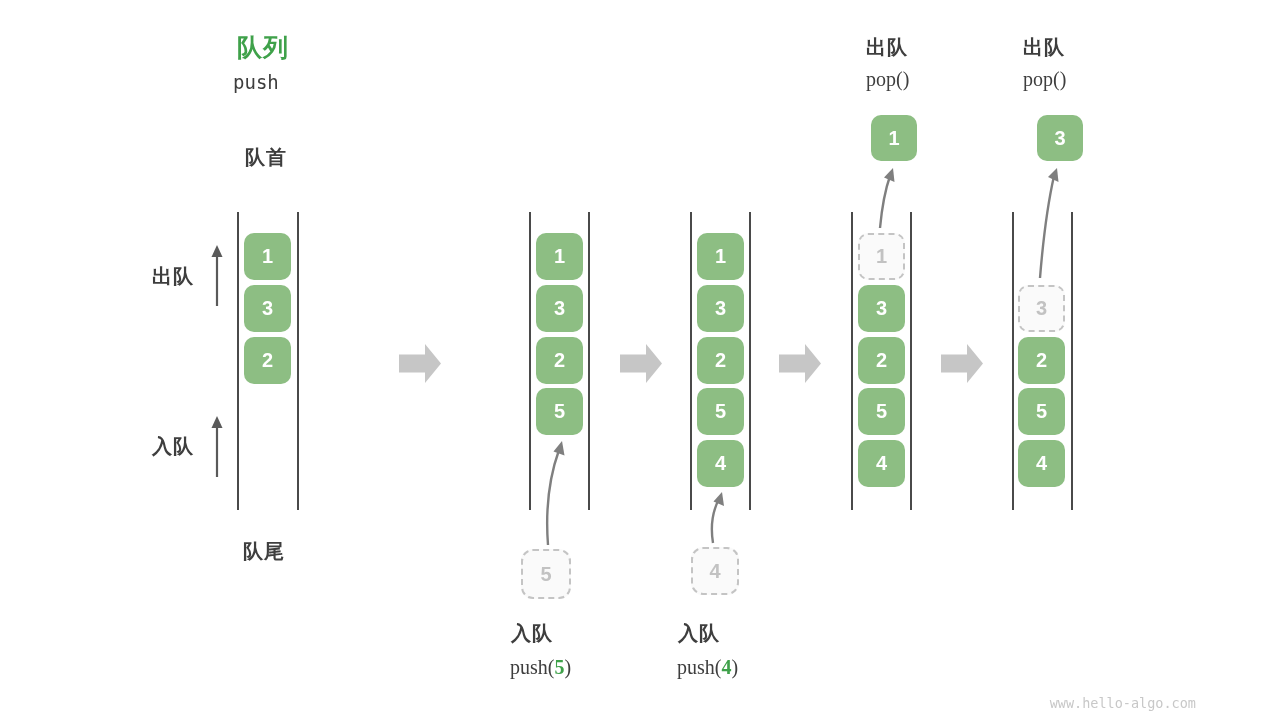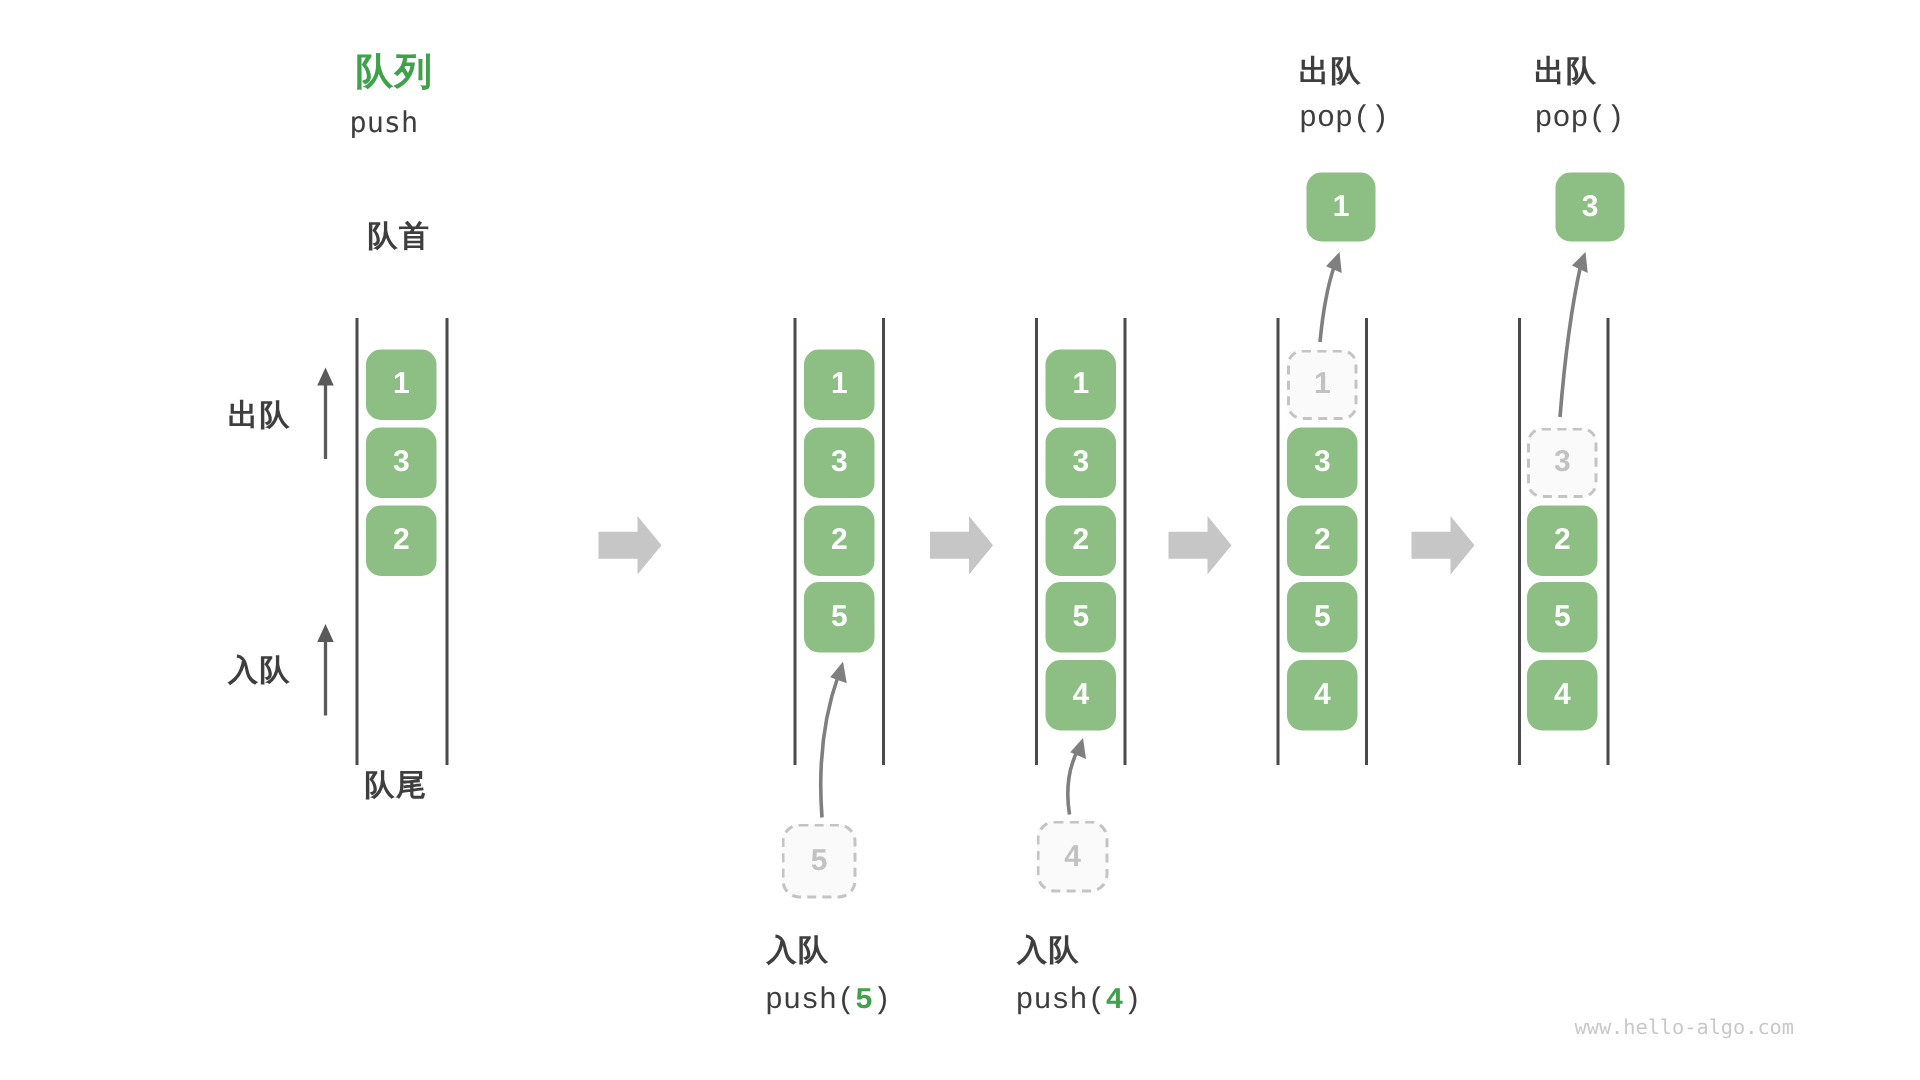--- a/index.html
+++ b/index.html
@@ -17,21 +17,21 @@
   }
   html,body{margin:0;padding:0;background:#fff;}
   #canvas{
     position:relative;width:1236px;height:720px;background:#fff;overflow:hidden;
     font-family:"Liberation Sans",sans-serif;
   }
   .abs{position:absolute;}
   .title-zh{font-size:25px;font-weight:bold;color:var(--accent-green);letter-spacing:1px;}
   .title-en{font-size:19px;font-family:"DejaVu Sans Mono",monospace;color:var(--label-text);}
   .cjk-label{font-size:20px;font-weight:600;color:var(--label-text);letter-spacing:1px;white-space:nowrap;}
-  .code{font-size:20px;font-family:Liberation Mono, monospace;color:var(--label-text);white-space:nowrap;}
+  .code{font-size:20px;font-family:Liberation Serif, serif;color:var(--label-text);white-space:nowrap;}
   .code .arg{color:var(--accent-green);font-weight:bold;}
   .wall{position:absolute;top:212px;height:298px;width:2px;background:var(--wall);}
   .qbox{
     position:absolute;width:47px;height:47px;border-radius:10px;
     background:var(--box-green);color:#fff;
     display:flex;align-items:center;justify-content:center;
     font-size:20px;font-weight:bold;box-sizing:border-box;
   }
   .qbox.ghost{
     background:var(--ghost-fill);
@@ -94,21 +94,21 @@
     <g>
       <path class="op-arrow-line" d="M 1040 278 Q 1045 216 1054 176"></path>
       <polygon class="op-arrow-head" points="1057,168 1048,177 1058.5,182"></polygon>
     </g>
   </svg>
 
   <div class="abs title-zh" style="left:237px;top:31px;">队列</div>
   <div class="abs title-en" style="left:233px;top:71px;">push</div>
 
   <div class="abs cjk-label" style="left:245px;top:144px;">队首</div>
-  <div class="abs cjk-label" style="left:243px;top:510px;text-align:center;">队尾</div>
+  <div class="abs cjk-label" style="left:243px;top:538px;text-align:center;">队尾</div>
   <div class="abs cjk-label" style="left:152px;top:263px;">出队</div>
   <div class="abs cjk-label" style="left:152px;top:433px;">入队</div>
 
   <div class="wall" style="left:237px;"></div>
   <div class="wall" style="left:297px;"></div>
   <div class="qbox" style="left:244px;top:233px;">1</div>
   <div class="qbox" style="left:244px;top:285px;">3</div>
   <div class="qbox" style="left:244px;top:337px;">2</div>
 
   <div class="wall" style="left:529px;"></div>
@@ -146,15 +146,15 @@
   <div class="wall" style="left:1012px;"></div>
   <div class="wall" style="left:1071px;"></div>
   <div class="qbox ghost" style="left:1018px;top:285px;">3</div>
   <div class="qbox" style="left:1018px;top:337px;">2</div>
   <div class="qbox" style="left:1018px;top:388px;">5</div>
   <div class="qbox" style="left:1018px;top:440px;">4</div>
   <div class="abs cjk-label" style="left:1023px;top:34px;">出队</div>
   <div class="abs code" style="left:1023px;top:68px;">pop()</div>
   <div class="qbox" style="left:1037px;top:115px;width:46px;height:46px;">3</div>
 
-  <div class="abs watermark" style="right:40px;top:677px;">www.hello-algo.com</div>
+  <div class="abs watermark" style="right:40px;top:695px;">www.hello-algo.com</div>
 
 </div>
 
 </body></html>

